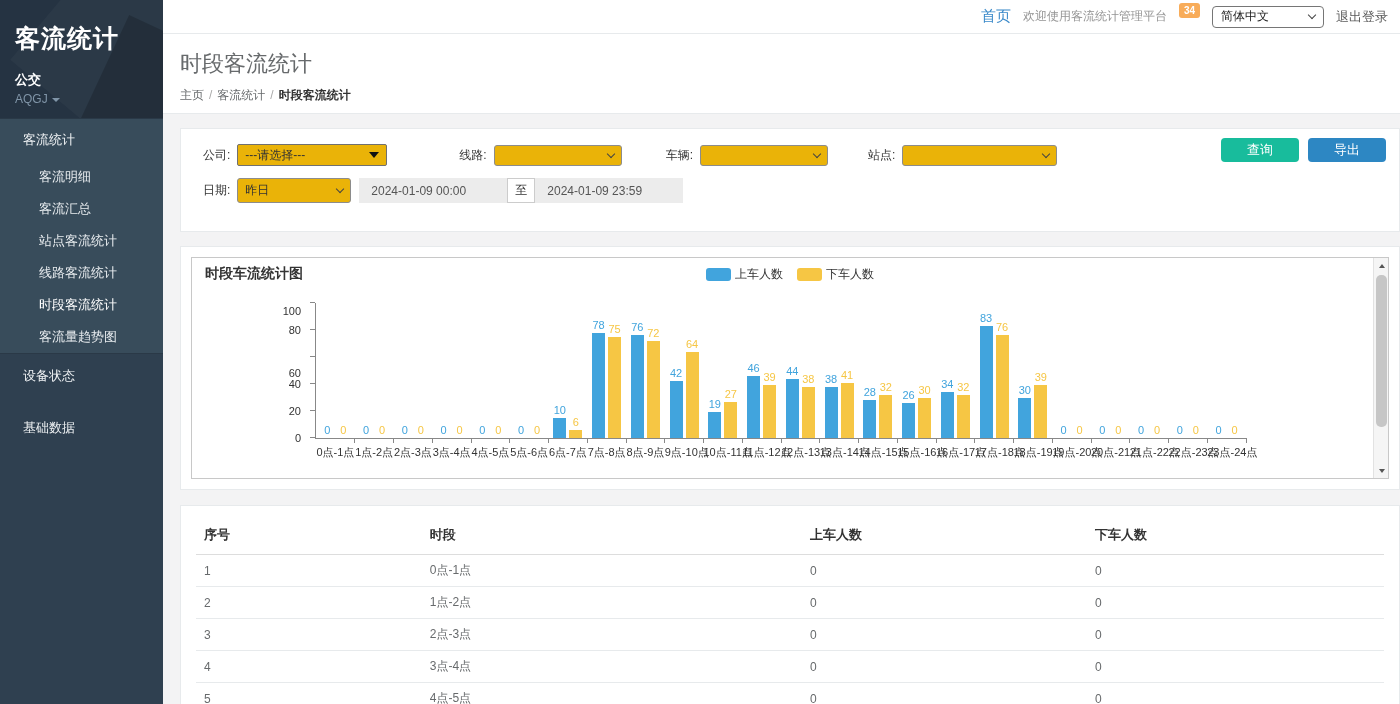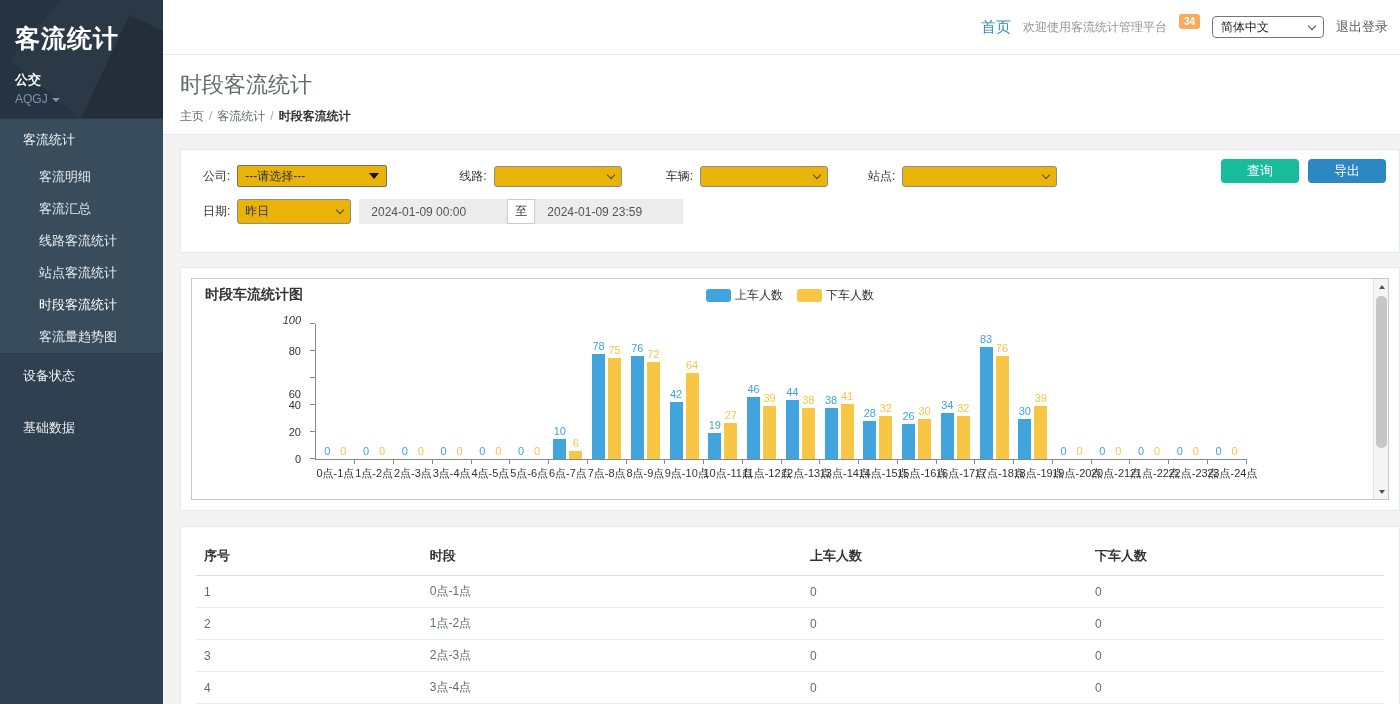--- a/index.html
+++ b/index.html
@@ -16,21 +16,21 @@
   .caret-down { display:inline-block; width:0; height:0; border-left:4px solid transparent; border-right:4px solid transparent; border-top:4px solid #8095a8; margin-left:4px; vertical-align:middle; }
   .nav-section { background:#384c5b; border-top:1px solid #2a3947; }
   .nav-top { padding:12px 0 12px 23px; font-size:13px; color:#f0f3f5; cursor:pointer; }
   .nav-sub { padding:7px 0 7px 39px; font-size:13px; color:#e9edf0; cursor:pointer; }
   .nav-sub.active { color:#ffffff; }
   .nav-plain { padding:13px 0 13px 23px; font-size:13px; color:#f0f3f5; cursor:pointer; border-top:1px solid #2a3947; }
   .nav-plain + .nav-plain { border-top:none; margin-top:8px; }
 
   
   .main { position:absolute; left:163px; top:0; width:1237px; height:704px; }
-  .topbar { height:55px; background:#fff; border-bottom:1px solid #e7eaec; display:flex; align-items:center; justify-content:flex-end; padding-right:12px; gap:12px; }
+  .topbar { height:34px; background:#fff; border-bottom:1px solid #e7eaec; display:flex; align-items:center; justify-content:flex-end; padding-right:12px; gap:12px; }
   .home-link { color:#3989c9; font-size:15px; cursor:pointer; }
   .welcome-text { color:#949494; font-size:12px; }
   .topbar-badge { background:#f8ac59; color:#fff; font-size:10px; font-weight:bold; border-radius:3px; padding:2px 5px; position:relative; top:-6px; }
   .lang-select { width:112px; height:22px; border:1px solid #767676; border-radius:4px; background:#fff; display:flex; align-items:center; justify-content:space-between; padding:0 8px; font-size:12px; color:#222; cursor:pointer; }
   .logout-link { color:#5a5a5a; font-size:13px; cursor:pointer; white-space:nowrap; }
 
   .chev { display:inline-block; width:6px; height:6px; border-right:1.5px solid #444; border-bottom:1.5px solid #444; transform:rotate(45deg); margin-top:-3px; }
 
   .page-heading { background:#fff; padding:15px 0 0 17px; height:80px; border-bottom:1px solid #e7eaec; }
   .page-title { font-size:22px; color:#676a6c; font-weight:400; }
@@ -104,22 +104,22 @@
     <div class="poly2"></div>
     <div class="logo-title">客流统计</div>
     <div class="org-name">公交</div>
     <div class="user-name"><span>AQGJ</span><span class="caret-down"></span></div>
   </div>
   <div class="nav-section">
     <div class="nav-top">客流统计</div>
     <div>
         <div class="nav-sub">客流明细</div>
         <div class="nav-sub">客流汇总</div>
+        <div class="nav-sub">站点客流统计</div>
         <div class="nav-sub">线路客流统计</div>
-        <div class="nav-sub">站点客流统计</div>
         <div class="nav-sub active">时段客流统计</div>
         <div class="nav-sub">客流量趋势图</div>
       </div>
   </div>
   <div class="nav-plain">设备状态</div>
   <div class="nav-plain">基础数据</div>
 </div>
 
 <div class="main">
 
@@ -199,21 +199,21 @@
             <div class="ylab" style="bottom: -7px;">0</div>
             <div class="ytickline" style="bottom: 0px;"></div>
             <div class="ylab" style="bottom: 20px;">20</div>
             <div class="ytickline" style="bottom: 27px;"></div>
             <div class="ylab" style="bottom: 47px;">40</div>
             <div class="ytickline" style="bottom: 54px;"></div>
             <div class="ylab" style="bottom: 58px;">60</div>
             <div class="ytickline" style="bottom: 81px;"></div>
             <div class="ylab" style="bottom: 101px;">80</div>
             <div class="ytickline" style="bottom: 108px;"></div>
-            <div class="ylab" style="bottom: 132px; font-style: italic;">100</div>
+            <div class="ylab" style="bottom: 120px;">100</div>
             <div class="ytickline" style="bottom: 135px;"></div>
           </div>
         <div class="y-axis-line"></div>
         <div class="x-axis-line"></div>
         <div class="plot">
             <div class="cat">
               <div class="bargroup">
                 <span class="val" style="color: rgb(65, 164, 221);">0</span>
                 <div class="bar" style="background: rgb(65, 164, 221); height: 0px;"></div>
               </div>

